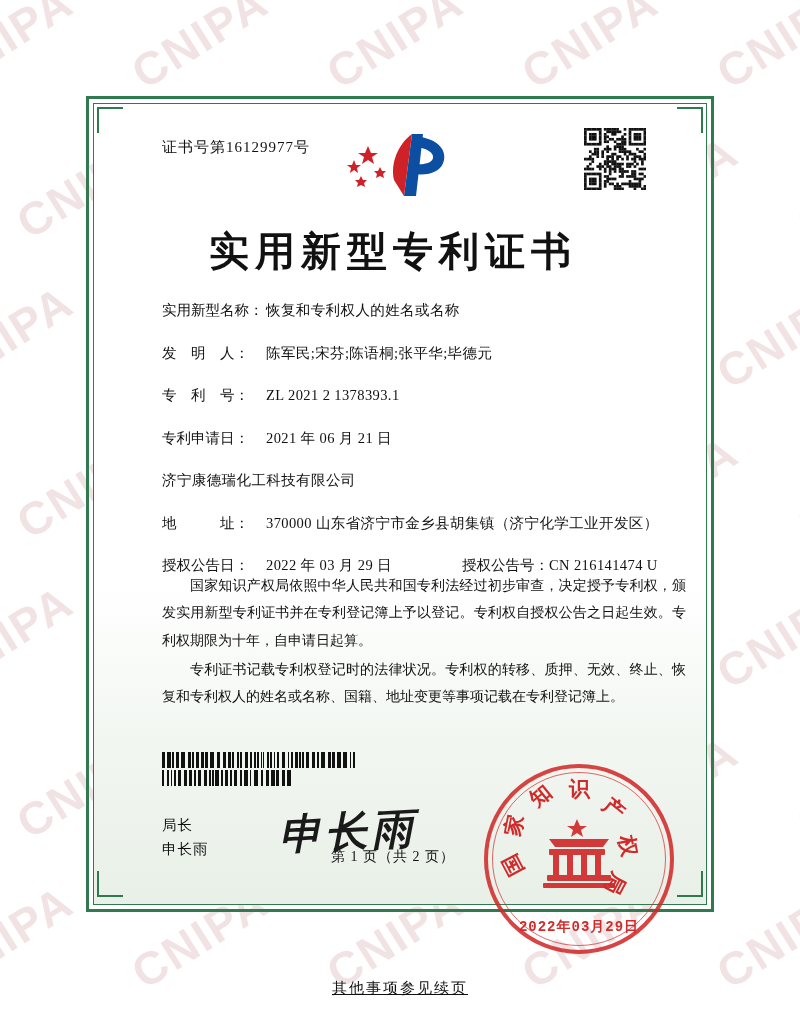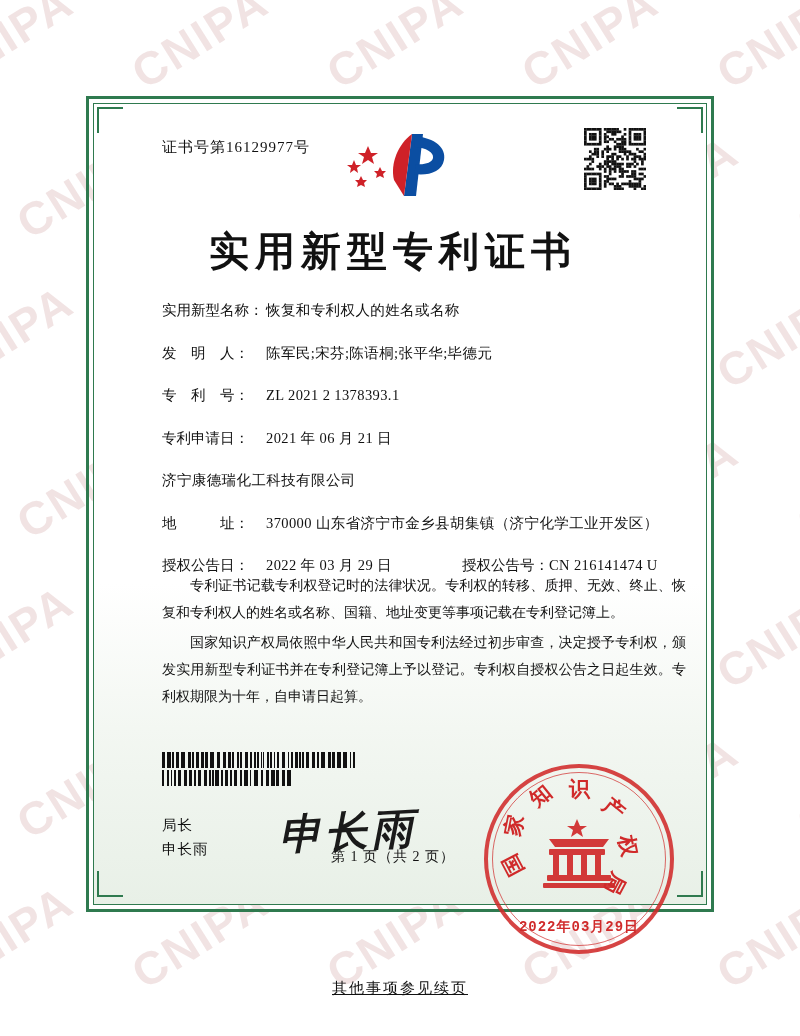--- a/index.html
+++ b/index.html
@@ -719,22 +719,22 @@
           <div class="seg">
             <div class="lbl2">授权公告号：</div>
             <div class="val">CN 216141474 U</div>
           </div>
         </div>
       </div>
 
     </div>
 
     <div class="paras">
+      <p>国家知识产权局依照中华人民共和国专利法经过初步审查，决定授予专利权，颁发实用新型专利证书并在专利登记簿上予以登记。专利权自授权公告之日起生效。专利权期限为十年，自申请日起算。</p>
       <p>专利证书记载专利权登记时的法律状况。专利权的转移、质押、无效、终止、恢复和专利权人的姓名或名称、国籍、地址变更等事项记载在专利登记簿上。</p>
-      <p>国家知识产权局依照中华人民共和国专利法经过初步审查，决定授予专利权，颁发实用新型专利证书并在专利登记簿上予以登记。专利权自授权公告之日起生效。专利权期限为十年，自申请日起算。</p>
     </div>
 
     <div class="barcode" id="barcode"><i style="width:3px;margin-right:2px"></i><i style="width:4px;margin-right:1px"></i><i style="width:2px;margin-right:2px"></i><i style="width:3px;margin-right:2px"></i><i style="width:4px;margin-right:3px"></i><i style="width:3px;margin-right:1px"></i><i style="width:2px;margin-right:2px"></i><i style="width:3px;margin-right:2px"></i><i style="width:3px;margin-right:1px"></i><i style="width:3px;margin-right:2px"></i><i style="width:4px;margin-right:3px"></i><i style="width:3px;margin-right:3px"></i><i style="width:3px;margin-right:2px"></i><i style="width:3px;margin-right:1px"></i><i style="width:2px;margin-right:3px"></i><i style="width:2px;margin-right:1px"></i><i style="width:2px;margin-right:3px"></i><i style="width:3px;margin-right:2px"></i><i style="width:2px;margin-right:2px"></i><i style="width:2px;margin-right:1px"></i><i style="width:2px;margin-right:2px"></i><i style="width:1px;margin-right:1px"></i><i style="width:1px;margin-right:3px"></i><i style="width:2px;margin-right:1px"></i><i style="width:2px;margin-right:2px"></i><i style="width:1px;margin-right:2px"></i><i style="width:2px;margin-right:3px"></i><i style="width:3px;margin-right:3px"></i><i style="width:1px;margin-right:2px"></i><i style="width:2px;margin-right:2px"></i><i style="width:3px;margin-right:1px"></i><i style="width:2px;margin-right:1px"></i><i style="width:2px;margin-right:2px"></i><i style="width:3px;margin-right:3px"></i><i style="width:3px;margin-right:2px"></i><i style="width:2px;margin-right:2px"></i><i style="width:4px;margin-right:3px"></i><i style="width:3px;margin-right:1px"></i><i style="width:3px;margin-right:2px"></i><i style="width:4px;margin-right:2px"></i><i style="width:4px;margin-right:3px"></i><i style="width:1px;margin-right:2px"></i><i style="width:2px;margin-right:3px"></i><i style="width:2px;margin-right:3px"></i><i style="width:2px;margin-right:2px"></i><i style="width:1px;margin-right:2px"></i><i style="width:2px;margin-right:2px"></i><i style="width:3px;margin-right:3px"></i><i style="width:3px;margin-right:2px"></i><i style="width:3px;margin-right:2px"></i><i style="width:2px;margin-right:2px"></i><i style="width:3px;margin-right:3px"></i><i style="width:3px;margin-right:2px"></i><i style="width:2px;margin-right:1px"></i><i style="width:2px;margin-right:1px"></i><i style="width:4px;margin-right:2px"></i><i style="width:2px;margin-right:2px"></i><i style="width:3px;margin-right:2px"></i><i style="width:2px;margin-right:2px"></i><i style="width:3px;margin-right:3px"></i><i style="width:2px;margin-right:2px"></i><i style="width:4px;margin-right:2px"></i><i style="width:1px;margin-right:3px"></i><i style="width:4px;margin-right:3px"></i><i style="width:2px;margin-right:3px"></i><i style="width:3px;margin-right:2px"></i><i style="width:4px;margin-right:1px"></i><i style="width:3px;margin-right:3px"></i><i style="width:3px;margin-right:2px"></i><i style="width:4px;margin-right:1px"></i></div>
 
     <div class="sig-label">
       <div>局长</div>
       <div>申长雨</div>
     </div>
     <div class="sig-script">申长雨</div>
 

